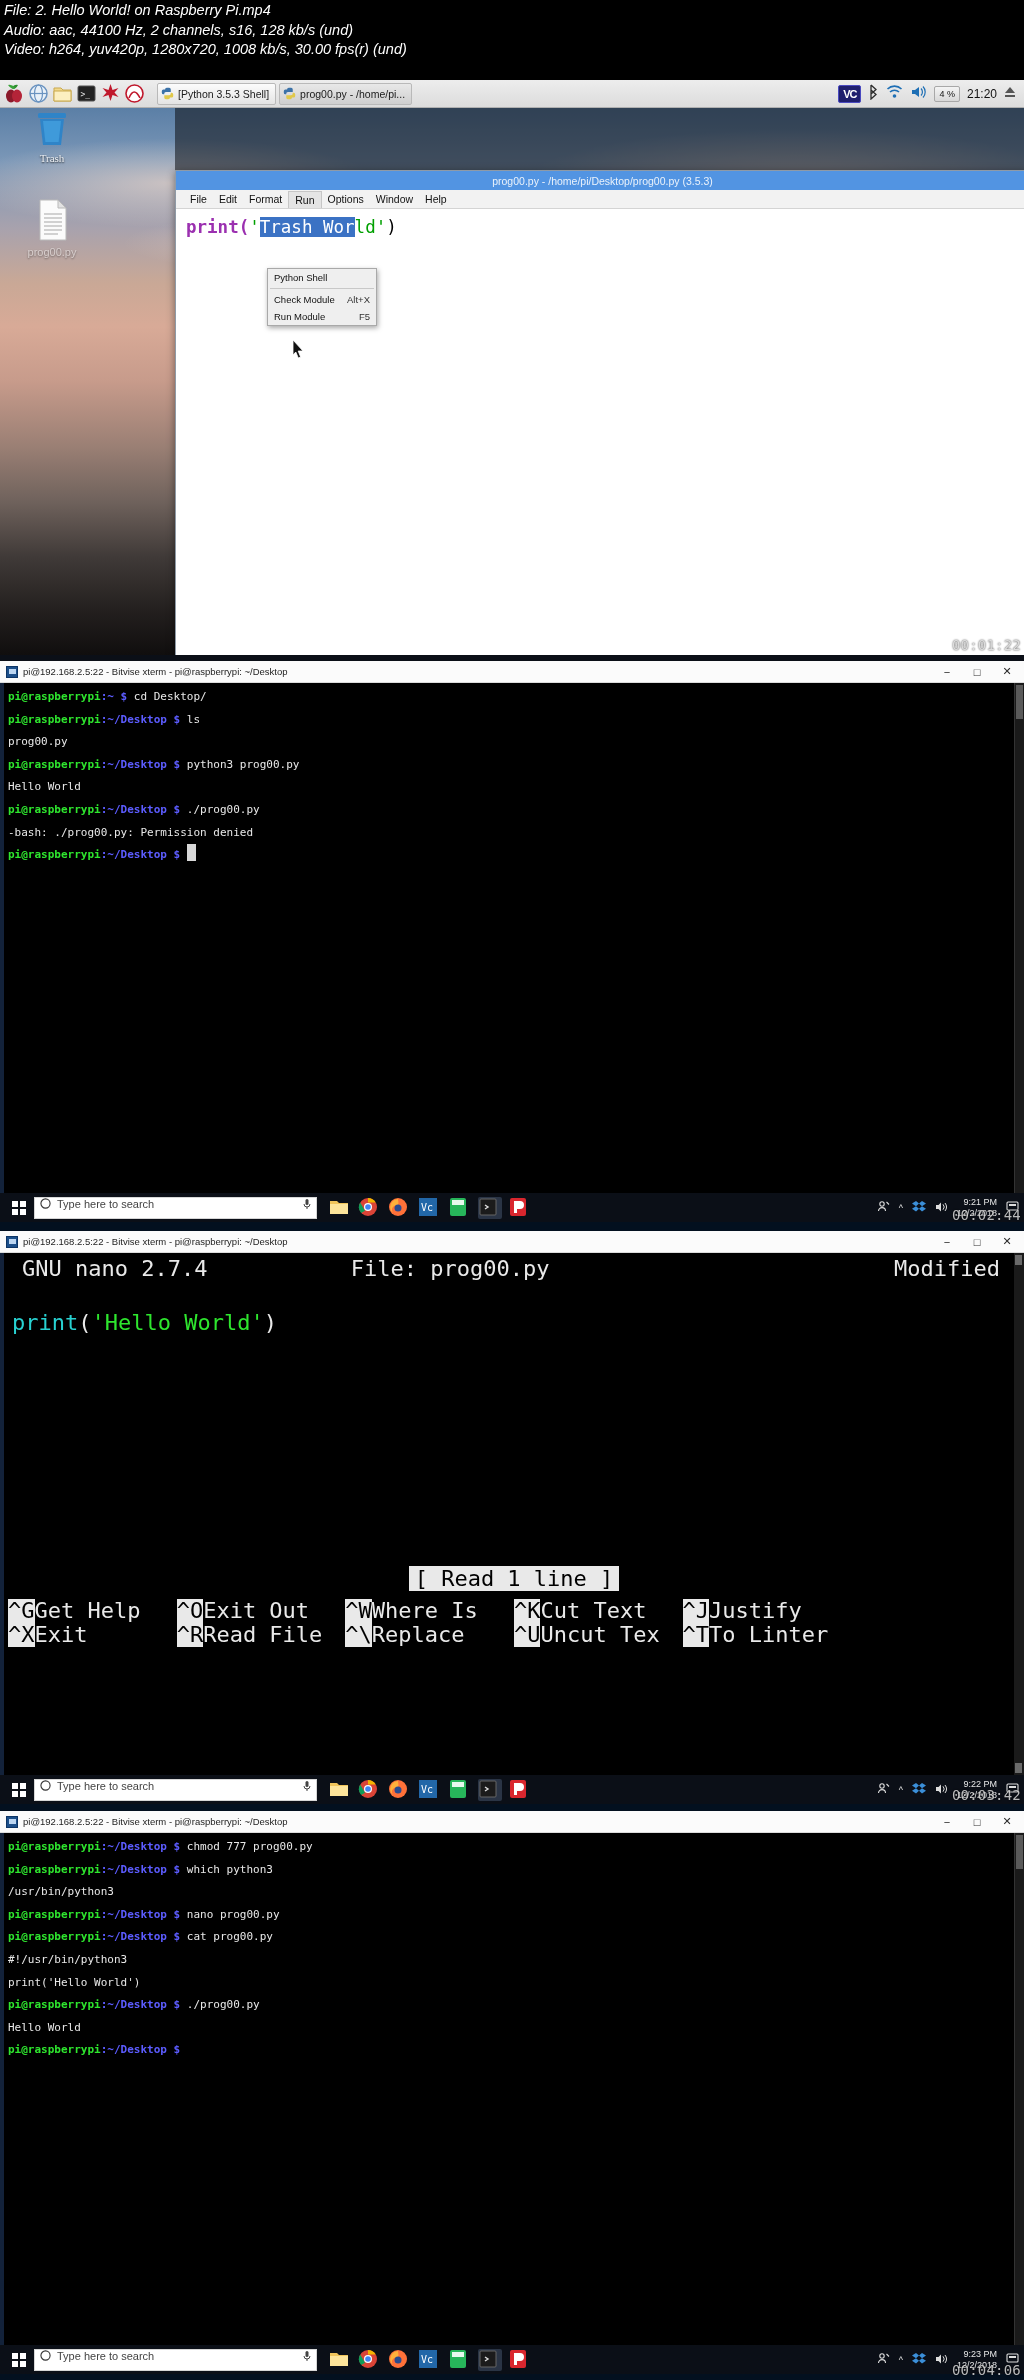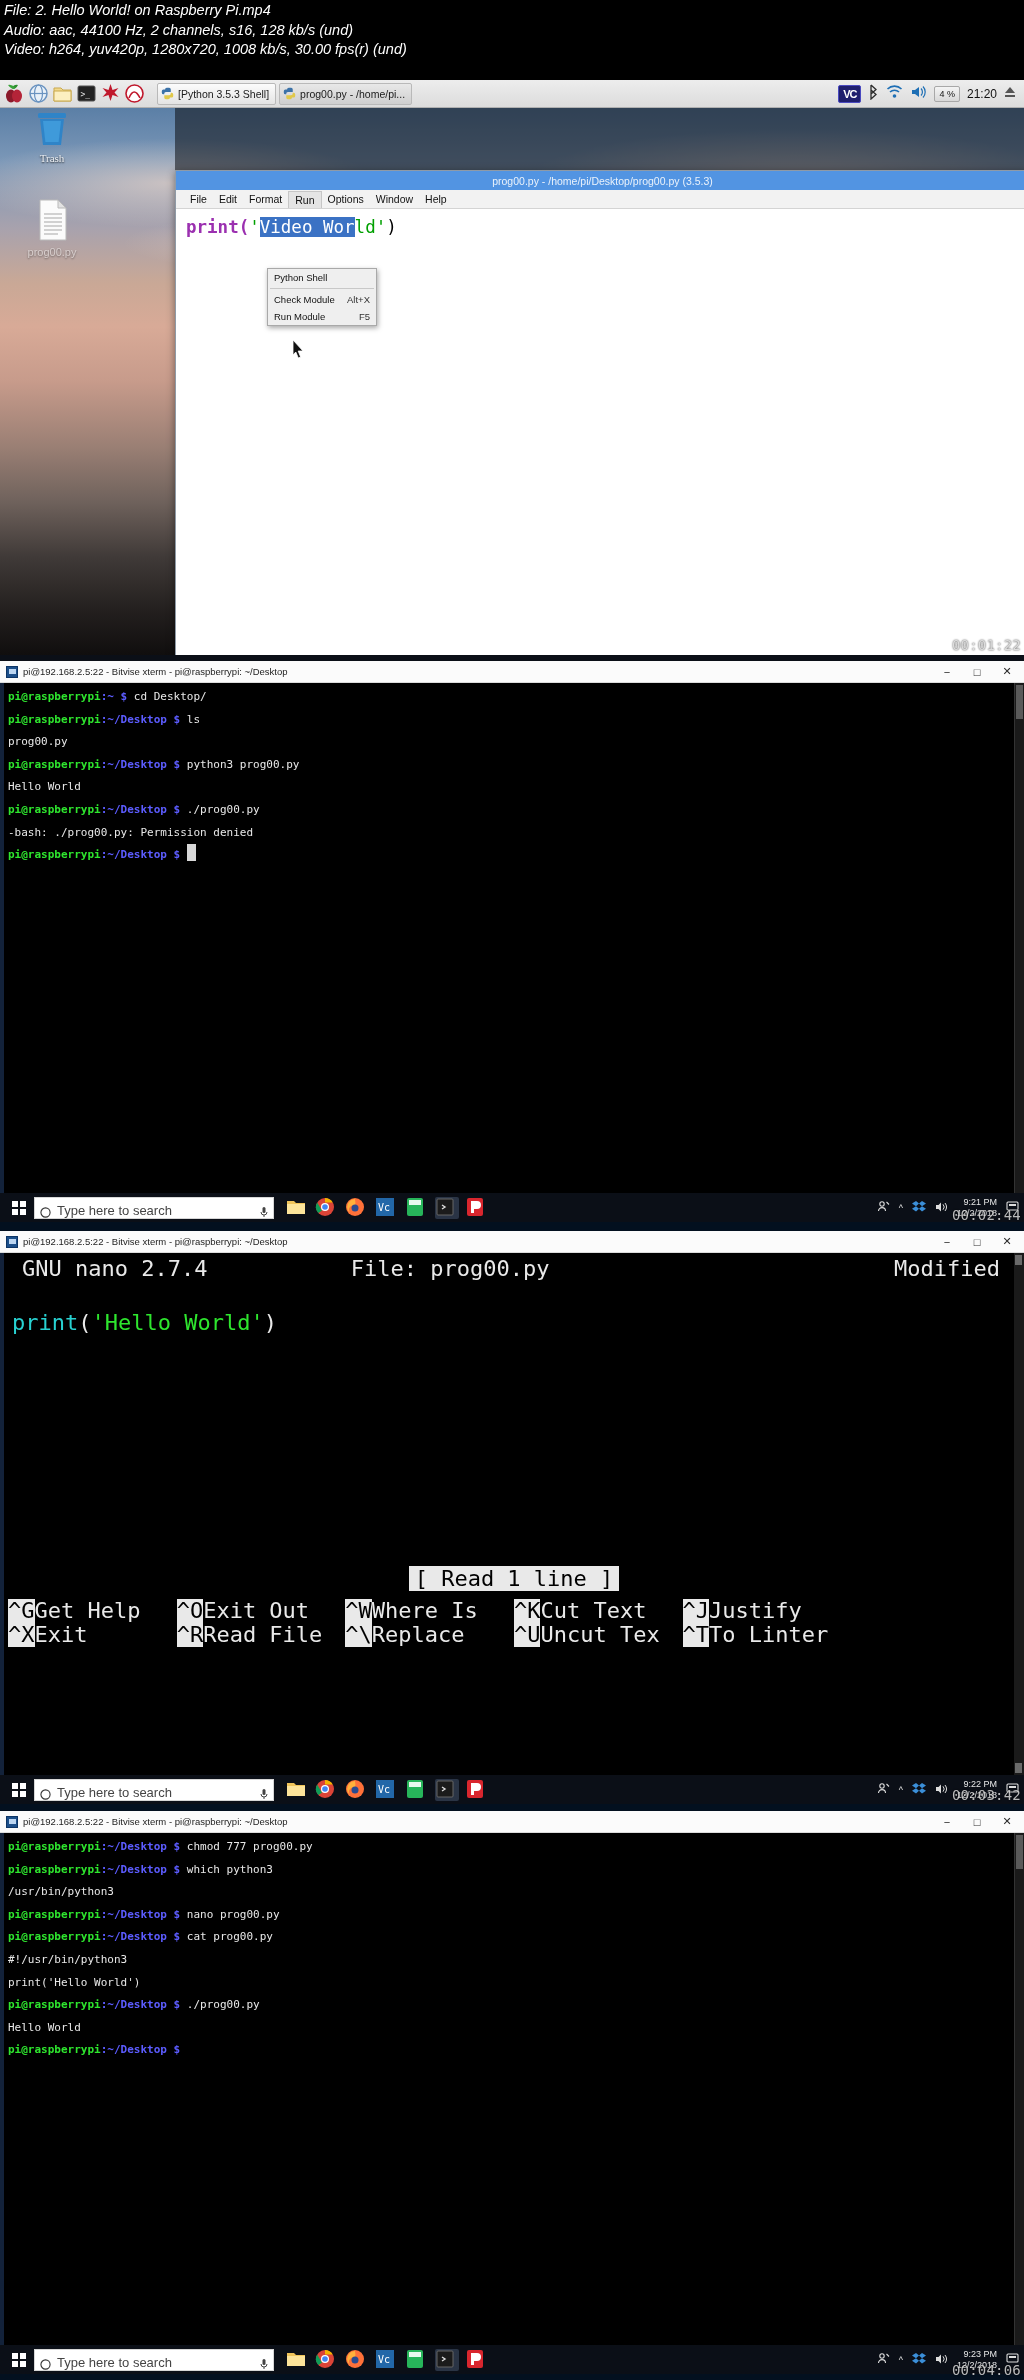--- a/index.html
+++ b/index.html
@@ -169,23 +169,23 @@
   }
 
   
   .wtaskbar {
     height: 29px; background: #0b0f17;
     display: flex; align-items: center; gap: 0; padding: 0 4px;
     position: relative;
   }
   .start-btn { width: 30px; display:flex; align-items:center; justify-content:center; }
   .search-box {
-    width: 240px; height: 22px; background: #fff; border: 1px solid #d6d6d6;
-    display: flex; align-items: flex-end; gap: 6px; padding: 0 5px;
-    font-size: 13px; color: #444; margin-right: 8px;
+    width: 283px; height: 22px; background: #fff; border: 1px solid #d6d6d6;
+    display: flex; align-items: flex-start; gap: 6px; padding: 0 5px;
+    font-size: 11px; color: #444; margin-right: 8px;
   }
   .search-box .txt { flex: 1; }
   .tb-app { width: 24px; height: 22px; margin: 0 3px; border-radius: 2px; position: relative; }
   .tb-app.sel2 { background: #2a3445; }
   .wtb-right { margin-left: auto; display: flex; align-items: center; gap: 9px; color: #e7e7e7; font-size: 9px; }
   .wclock { text-align: right; line-height: 10.5px; font-size: 9px; }
 
   
   .nano { background: #000; color: #e9e9e9; font-family: "DejaVu Sans Mono", monospace;
           font-size: 22px; line-height: 24px; position: relative; border-left: 4px solid #13223a; }
@@ -347,21 +347,21 @@
     </div>
     <div class="idle-menubar">
       <span>File</span>
       <span>Edit</span>
       <span>Format</span>
       <span class="open">Run</span>
       <span>Options</span>
       <span>Window</span>
       <span>Help</span>
     </div>
-    <div class="idle-code"><span class="c-func">print(</span><span class="c-str">'</span><span class="sel">Video Wor</span><span class="c-str">ld'</span><span class="c-paren">)</span></div>
+    <div class="idle-code"><span class="c-func">print(</span><span class="c-str">'</span><span class="sel">Trash Wor</span><span class="c-str">ld'</span><span class="c-paren">)</span></div>
   </div>
 
   <div class="run-menu">
     <div class="rm-item">
       <span>Python Shell</span>
       <span class="acc"></span>
     </div>
     <div class="rm-div"></div>
     <div class="rm-item">
       <span>Check Module</span>

